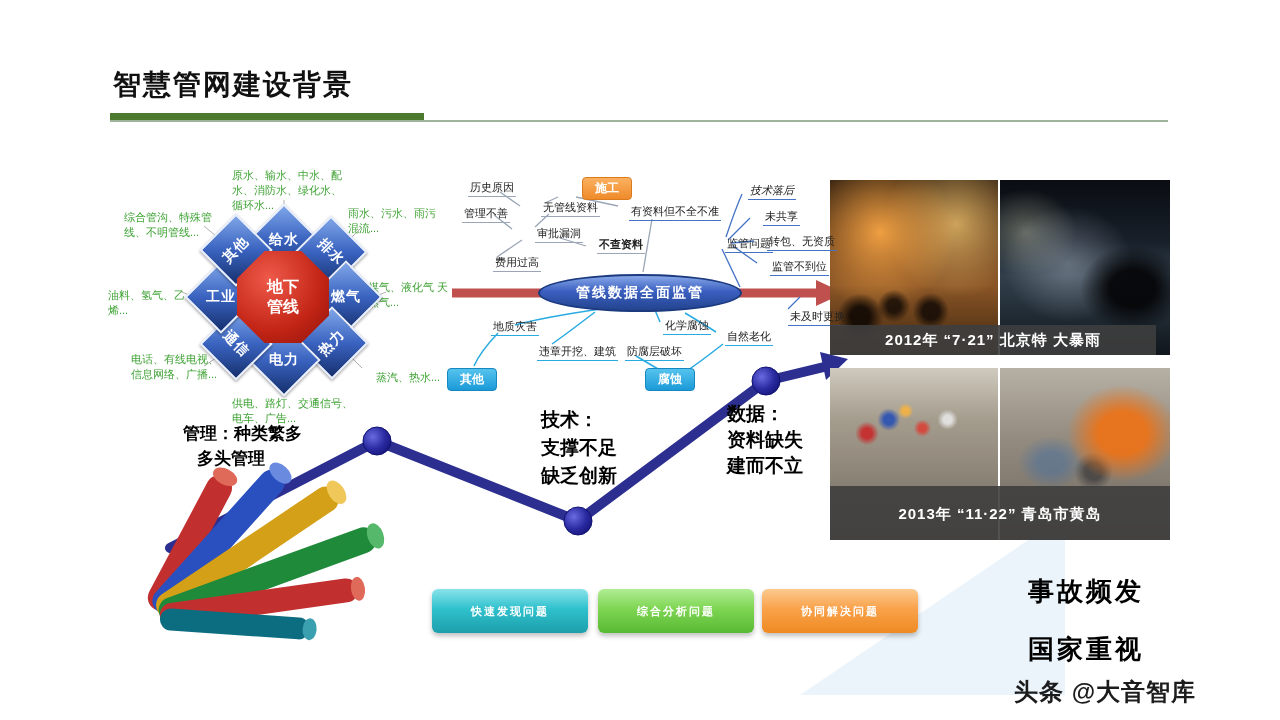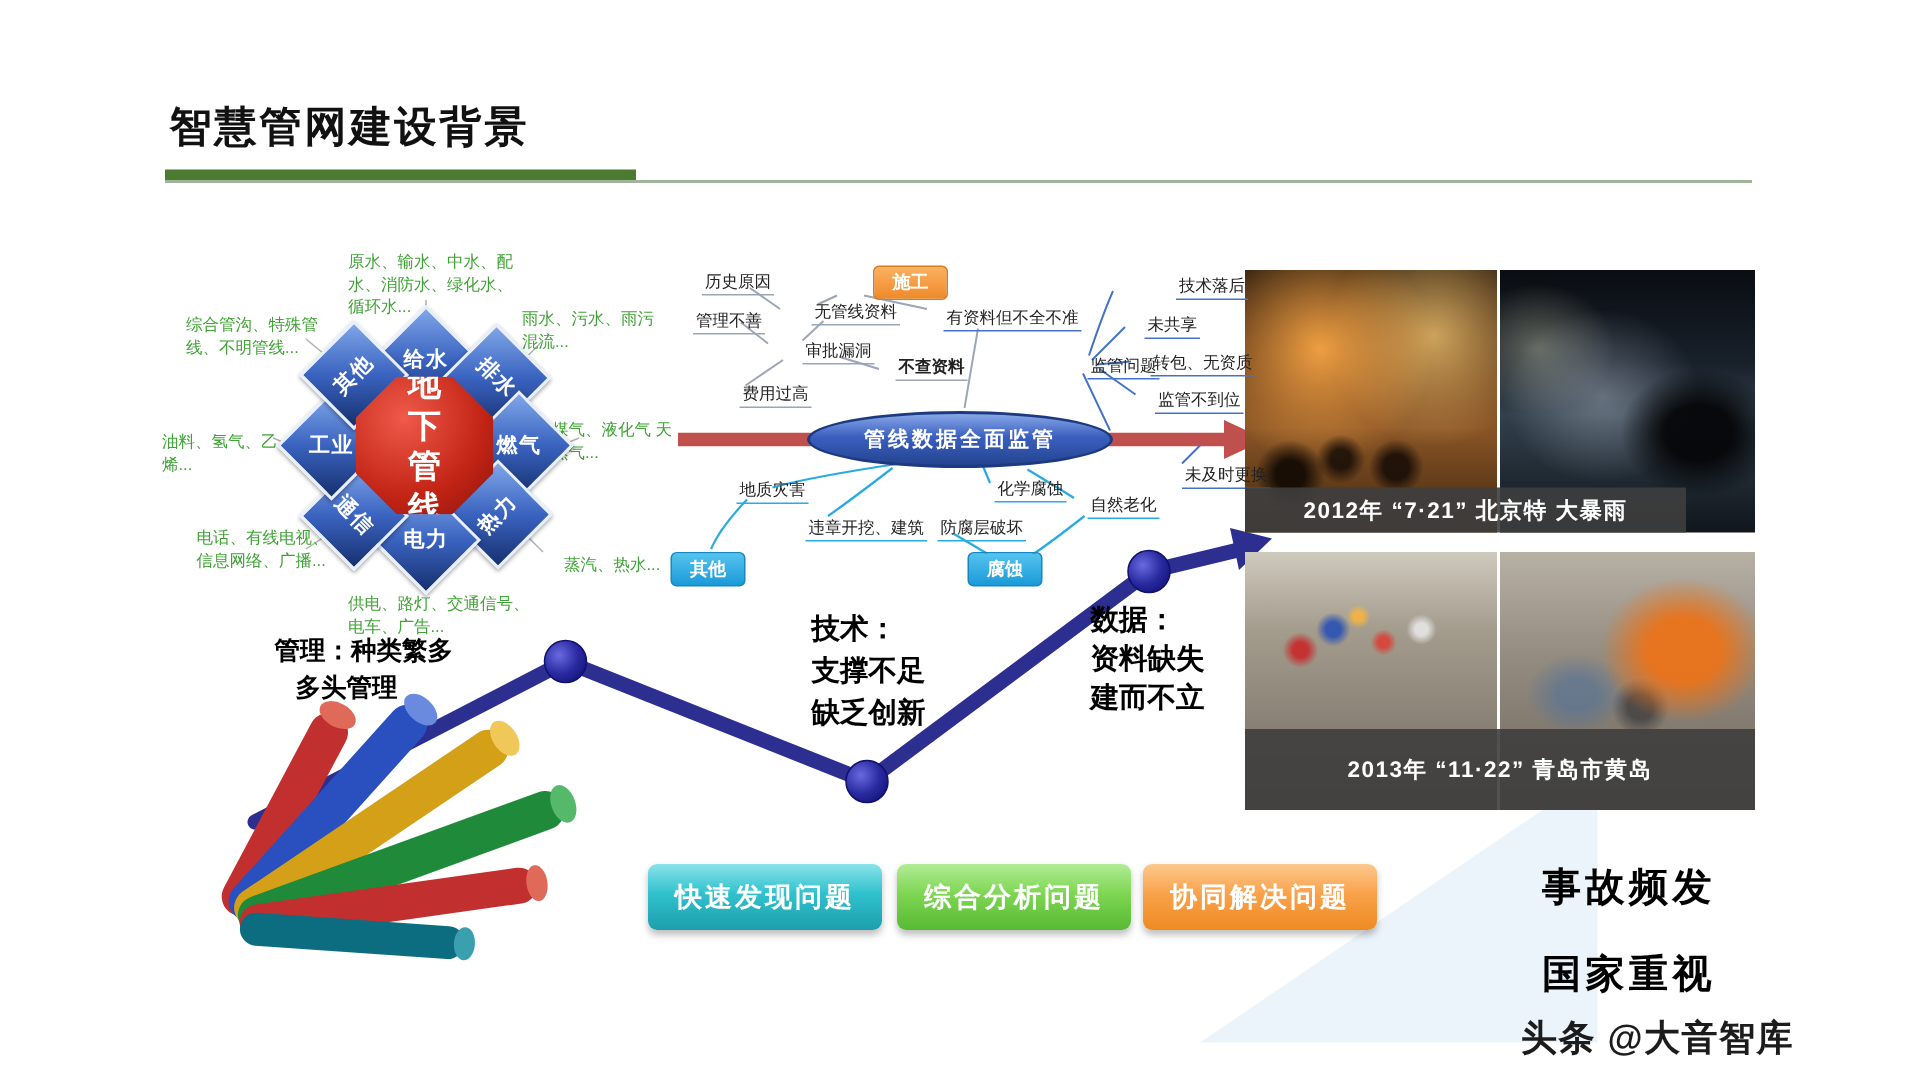--- a/index.html
+++ b/index.html
@@ -24,21 +24,21 @@
            border:2px solid #e8eefb; box-shadow:1px 1px 3px rgba(0,0,0,.35);
            display:flex; align-items:center; justify-content:center; z-index:2; }
   .petal span { color:#fff; font-weight:bold; font-size:14px; letter-spacing:1px; white-space:nowrap; }
   .t-h  { transform:rotate(-45deg); }  
   .t-d1 { transform:rotate(0deg); }    
   .t-d2 { transform:rotate(-90deg); }  
   .center-octagon { position:absolute; left:237px; top:251px; width:92px; height:92px;
            background:radial-gradient(circle at 35% 30%, #ef5a4a, #c22415 60%, #8f150c);
            clip-path:polygon(30% 0,70% 0,100% 30%,100% 70%,70% 100%,30% 100%,0 70%,0 30%);
            display:flex; align-items:center; justify-content:center; text-align:center; z-index:4; }
-  .center-octagon span { color:#fff; font-weight:bold; font-size:22px; width:42px; line-height:1.25; }
+  .center-octagon span { color:#fff; font-weight:bold; font-size:16px; width:42px; line-height:1.25; }
   .anno { position:absolute; color:#3fa335; font-size:11px; line-height:1.35; z-index:2; }
 
   
   .mind-center { position:absolute; left:538px; top:274px; width:204px; height:38px;
            border-radius:50%; background:linear-gradient(180deg,#88a8e8 0%,#3a5fc0 45%,#24448f 100%);
            border:2px solid #1c3a80; color:#fff; font-weight:bold; font-size:14px;
            display:flex; align-items:center; justify-content:center; letter-spacing:2px; z-index:4; }
   .node { position:absolute; font-size:11px; color:#222; white-space:nowrap;
           border-bottom:1px solid #9aa5b5; padding:0 2px 1px; z-index:3;margin-left:25px; }
   .node.u-blue { border-color:#4472c4; }
@@ -81,26 +81,26 @@
       linear-gradient(180deg,#cfcabe 0%,#a49c8d 30%,#8f867a 60%,#6e665c 100%); }
   #photo4 { left:1000px; top:368px; width:170px; height:172px;
     background:
       radial-gradient(ellipse at 72% 38%, rgba(235,115,25,.95) 14%, transparent 32%),
       radial-gradient(ellipse at 30% 55%, rgba(70,110,160,.5) 8%, transparent 20%),
       radial-gradient(circle at 55% 60%, rgba(40,40,45,.6) 6%, transparent 14%),
       linear-gradient(180deg,#b7b0a4 0%,#948c80 40%,#6f675d 100%); }
   .photo-caption { position:absolute; background:rgba(62,62,62,.9); color:#fff; font-weight:bold;
       display:flex; flex-direction:column; align-items:center; justify-content:center;
       z-index:4; letter-spacing:1px; }
-  #caption1 { left:830px; top:325px; width:294px; height:30px; font-size:15px; }
+  #caption1 { left:830px; top:325px; width:326px; height:30px; font-size:15px; }
   #caption2 { left:830px; top:486px; width:340px; height:54px; font-size:15px; line-height:25px; }
 
   
-  .action-btn { position:absolute; top:576px; width:156px; height:44px; border:none;
-      border-radius:6px; color:#fff; font-weight:bold; font-size:18px; letter-spacing:2px;
+  .action-btn { position:absolute; top:589px; width:156px; height:44px; border:none;
+      border-radius:6px; color:#fff; font-weight:bold; font-size:11px; letter-spacing:2px;
       display:flex; align-items:center; justify-content:center; cursor:pointer;
       box-shadow:0 3px 5px rgba(0,0,0,.25); z-index:5;
       font-family:"Liberation Sans","DejaVu Sans",sans-serif; }
   #btn1 { left:432px; background:linear-gradient(180deg,#8ae3ea,#2fc1cd 45%,#1d9fab); }
   #btn2 { left:598px; background:linear-gradient(180deg,#b0ec94,#7ed653 45%,#58b933); }
   #btn3 { left:762px; background:linear-gradient(180deg,#fcc98e,#f9a24b 45%,#ef8a22); }
 
   
   .conclusion { position:absolute; left:1028px; font-size:26px; font-weight:bold; color:#000;
                 letter-spacing:3px; z-index:5; }
@@ -250,21 +250,21 @@
   <div class="mind-center">管线数据全面监管</div>
 
   <div class="node" style="left:443px;top:180px;">历史原因</div>
   <div class="node" style="left:437px;top:206px;">管理不善</div>
   <div class="node" style="left:516px;top:200px;">无管线资料</div>
   <div class="node" style="left:510px;top:226px;">审批漏洞</div>
   <div class="node" style="left:572px;top:237px;font-weight:bold;">不查资料</div>
   <div class="node" style="left:468px;top:255px;">费用过高</div>
   <div class="tag orange" style="left:538px;top:177px;margin-left:44px;">施工</div>
   <div class="node u-blue" style="left:604px;top:204px;">有资料但不全不准</div>
-  <div class="node u-blue" style="left:759px;top:183px;">技术落后</div>
+  <div class="node u-blue" style="left:723px;top:183px;font-style:italic;">技术落后</div>
   <div class="node u-blue" style="left:738px;top:209px;">未共享</div>
   <div class="node u-blue" style="left:742px;top:234px;">转包、无资质</div>
   <div class="node u-blue" style="left:700px;top:236px;">监管问题</div>
   <div class="node u-blue" style="left:745px;top:259px;">监管不到位</div>
   <div class="node u-blue" style="left:763px;top:309px;">未及时更换</div>
   <div class="node u-cyan" style="left:466px;top:319px;">地质灾害</div>
   <div class="node u-cyan" style="left:512px;top:344px;">违章开挖、建筑</div>
   <div class="tag cyan" style="left:447px;top:368px;">其他</div>
   <div class="node u-cyan" style="left:638px;top:318px;">化学腐蚀</div>
   <div class="node u-cyan" style="left:700px;top:329px;">自然老化</div>

